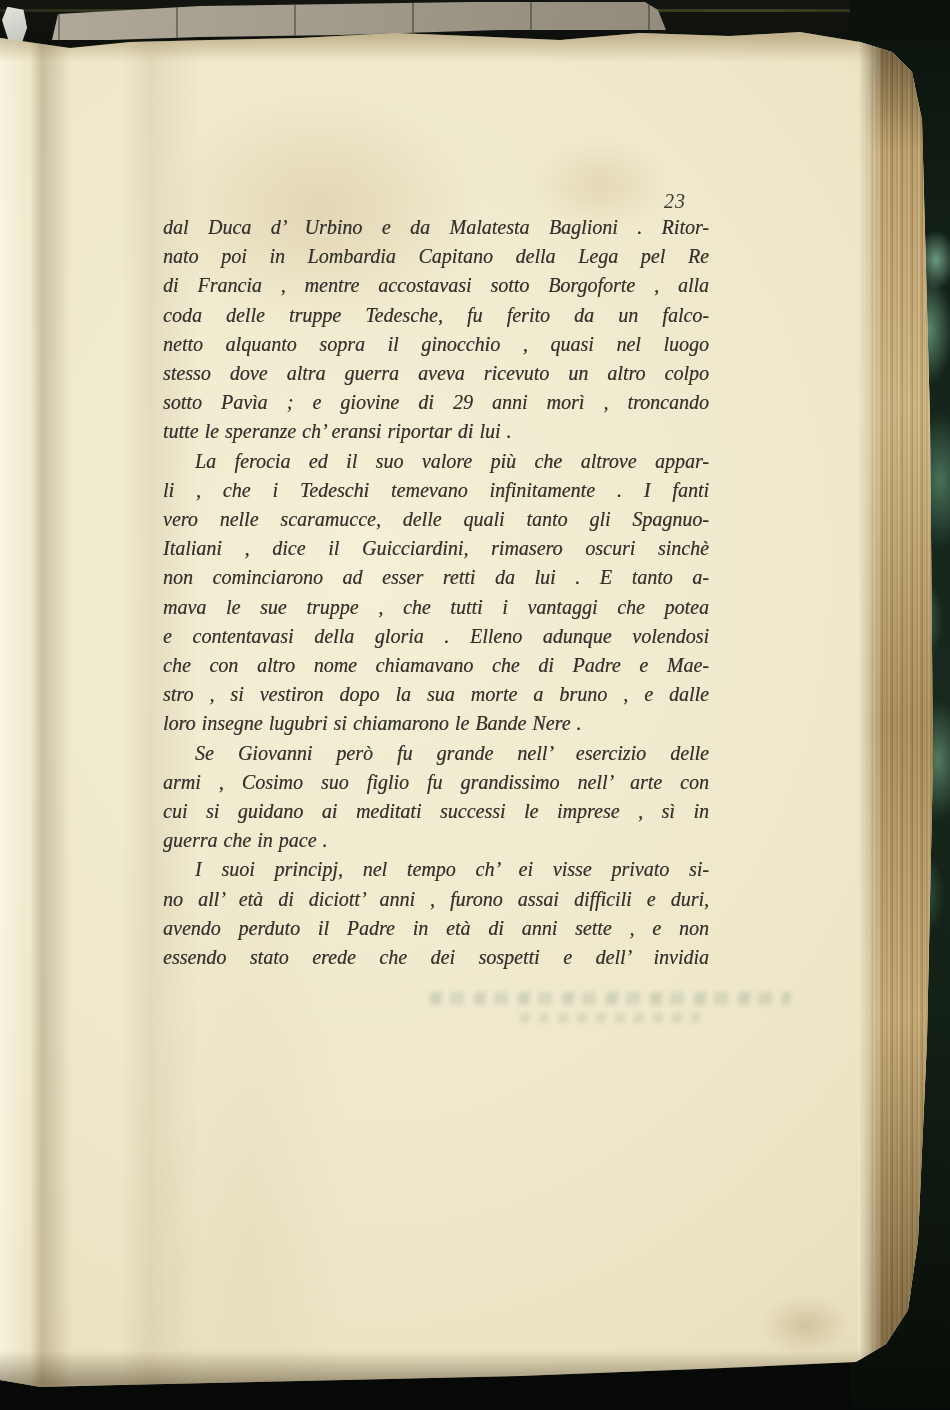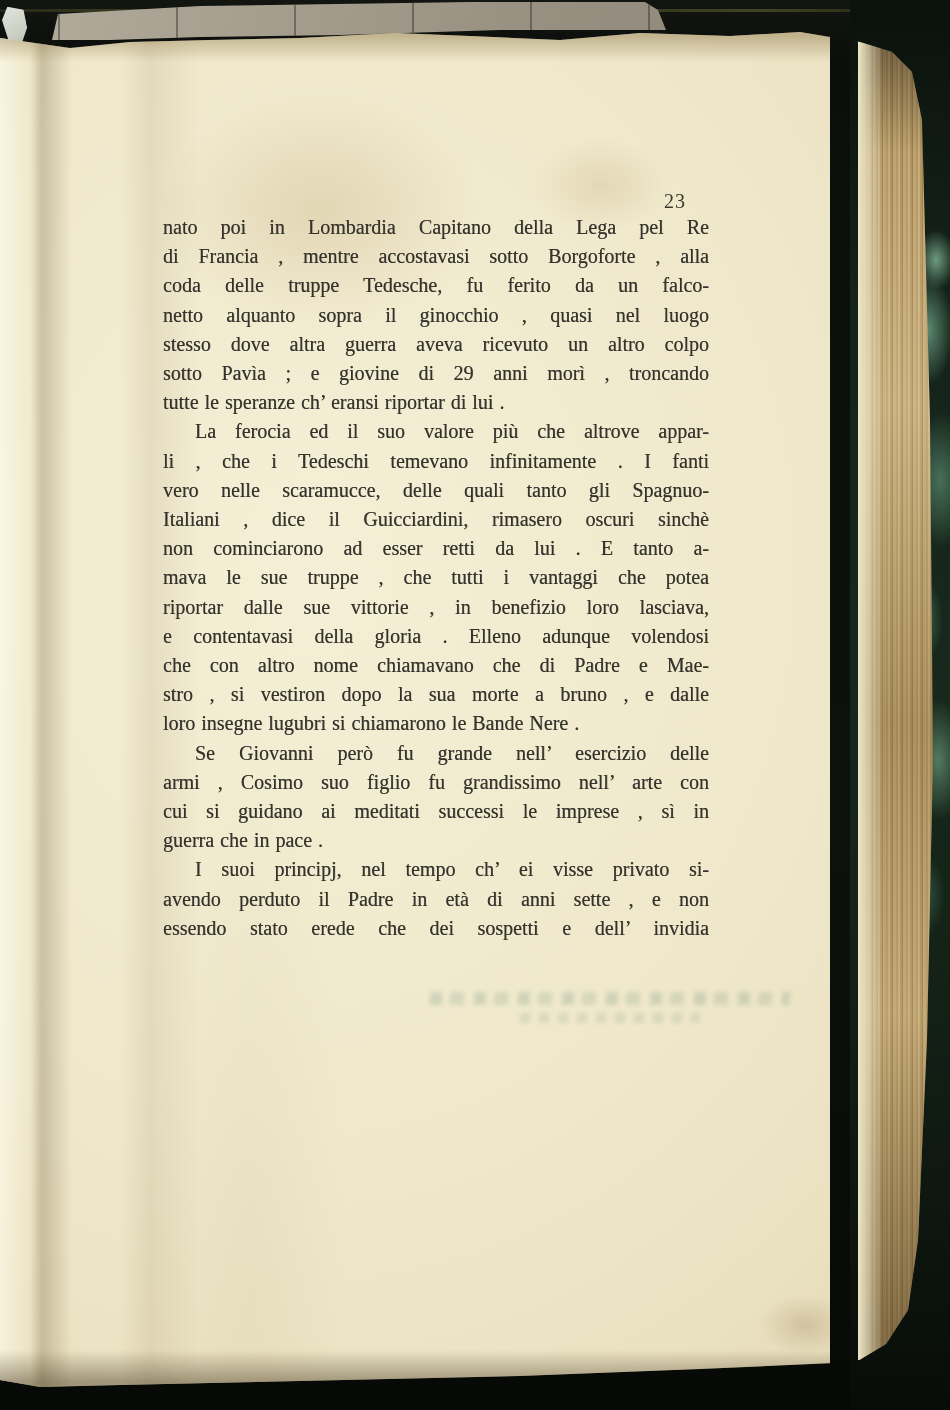--- a/index.html
+++ b/index.html
@@ -34,23 +34,24 @@
       linear-gradient(100deg,#b3ac9c 0%,#a29b8c 35%,#968f80 60%,#8b8476 100%);
   }
   .paper-chip{
     position:absolute;left:3px;top:6px;width:24px;height:42px;
     clip-path:polygon(30% 0,95% 12%,100% 55%,60% 100%,15% 78%,0 30%);
     background:linear-gradient(160deg,#e2e5dd,#c9ccc2 70%,#b2b5aa);
     transform:rotate(-8deg);
   }
   
   .page{
-    position:absolute;left:0;top:0;width:830px;height:1410px;
+    position:absolute;left:0;top:0;width:950px;height:1410px;
     clip-path:polygon(0 38px,70px 48px,130px 42px,210px 40px,300px 38px,395px 33px,470px 36px,560px 40px,640px 33px,730px 36px,800px 32px,860px 42px,892px 52px,912px 72px,922px 120px,930px 420px,933px 760px,927px 1040px,918px 1240px,908px 1310px,886px 1344px,856px 1362px,700px 1369px,520px 1376px,300px 1381px,120px 1385px,40px 1387px,0 1380px);
     background:radial-gradient(1050px 1250px at 38% 40%, #f4efd6 0%, #efe8cb 45%, #eae1c1 72%, #e0d5b2 90%, #d6c9a2 100%);
+    font-style:italic;
   }
   
   .fore-edge{
     position:absolute;left:858px;top:34px;width:78px;height:1326px;
     background:
       linear-gradient(90deg,#eee7c9 0px,rgba(238,231,201,.65) 9px,rgba(238,231,201,0) 26px),
       linear-gradient(180deg,rgba(40,30,15,.55) 0%,rgba(160,130,80,.12) 9%,rgba(235,215,175,.28) 28%,rgba(120,95,50,.30) 52%,rgba(205,180,130,.22) 74%,rgba(70,52,25,.50) 98%),
       repeating-linear-gradient(90deg,#c9b182 0 2px,#b2965f 2px 4px,#9d7f4b 4px 5px,#c3a877 5px 8px,#b69a66 8px 10px);
   }
   
@@ -107,47 +108,48 @@
   <div class="page">
     <div class="fore-edge"></div>
     <div class="edge-shade"></div>
     <div class="stains"></div>
     <div class="show-through a"></div>
     <div class="show-through b"></div>
 
     <div class="page-number">23</div>
     <div class="text-block">
         <div class="para">
+          <div class="line">dal Duca d’ Urbino e da Malatesta Baglioni . Ritor-</div>
           <div class="line">nato poi in Lombardia Capitano della Lega pel Re</div>
           <div class="line">di Francia , mentre accostavasi sotto Borgoforte , alla</div>
           <div class="line">coda delle truppe Tedesche, fu ferito da un falco-</div>
           <div class="line">netto alquanto sopra il ginocchio , quasi nel luogo</div>
           <div class="line">stesso dove altra guerra aveva ricevuto un altro colpo</div>
           <div class="line">sotto Pavìa ; e giovine di 29 anni morì , troncando</div>
           <div class="line end">tutte le speranze ch’ eransi riportar di lui .</div>
         </div>
         <div class="para">
           <div class="line indent">La ferocia ed il suo valore più che altrove appar-</div>
           <div class="line">li , che i Tedeschi temevano infinitamente . I fanti</div>
           <div class="line">vero nelle scaramucce, delle quali tanto gli Spagnuo-</div>
           <div class="line">Italiani , dice il Guicciardini, rimasero oscuri sinchè</div>
           <div class="line">non cominciarono ad esser retti da lui . E tanto a-</div>
           <div class="line">mava le sue truppe , che tutti i vantaggi che potea</div>
-          <div class="line">riportar dalle sue vittorie , in benefizio loro lasciava,</div>
           <div class="line">e contentavasi della gloria . Elleno adunque volendosi</div>
           <div class="line">che con altro nome chiamavano che di Padre e Mae-</div>
           <div class="line">stro , si vestiron dopo la sua morte a bruno , e dalle</div>
           <div class="line end">loro insegne lugubri si chiamarono le Bande Nere .</div>
         </div>
         <div class="para">
           <div class="line indent">Se Giovanni però fu grande nell’ esercizio delle</div>
           <div class="line">armi , Cosimo suo figlio fu grandissimo nell’ arte con</div>
           <div class="line">cui si guidano ai meditati successi le imprese , sì in</div>
           <div class="line end">guerra che in pace .</div>
         </div>
         <div class="para">
           <div class="line indent">I suoi principj, nel tempo ch’ ei visse privato si-</div>
+          <div class="line">no all’ età di diciott’ anni , furono assai difficili e duri,</div>
           <div class="line">avendo perduto il Padre in età di anni sette , e non</div>
           <div class="line">essendo stato erede che dei sospetti e dell’ invidia</div>
         </div>
       </div>
   </div>
 </div>
 
 </body></html>

